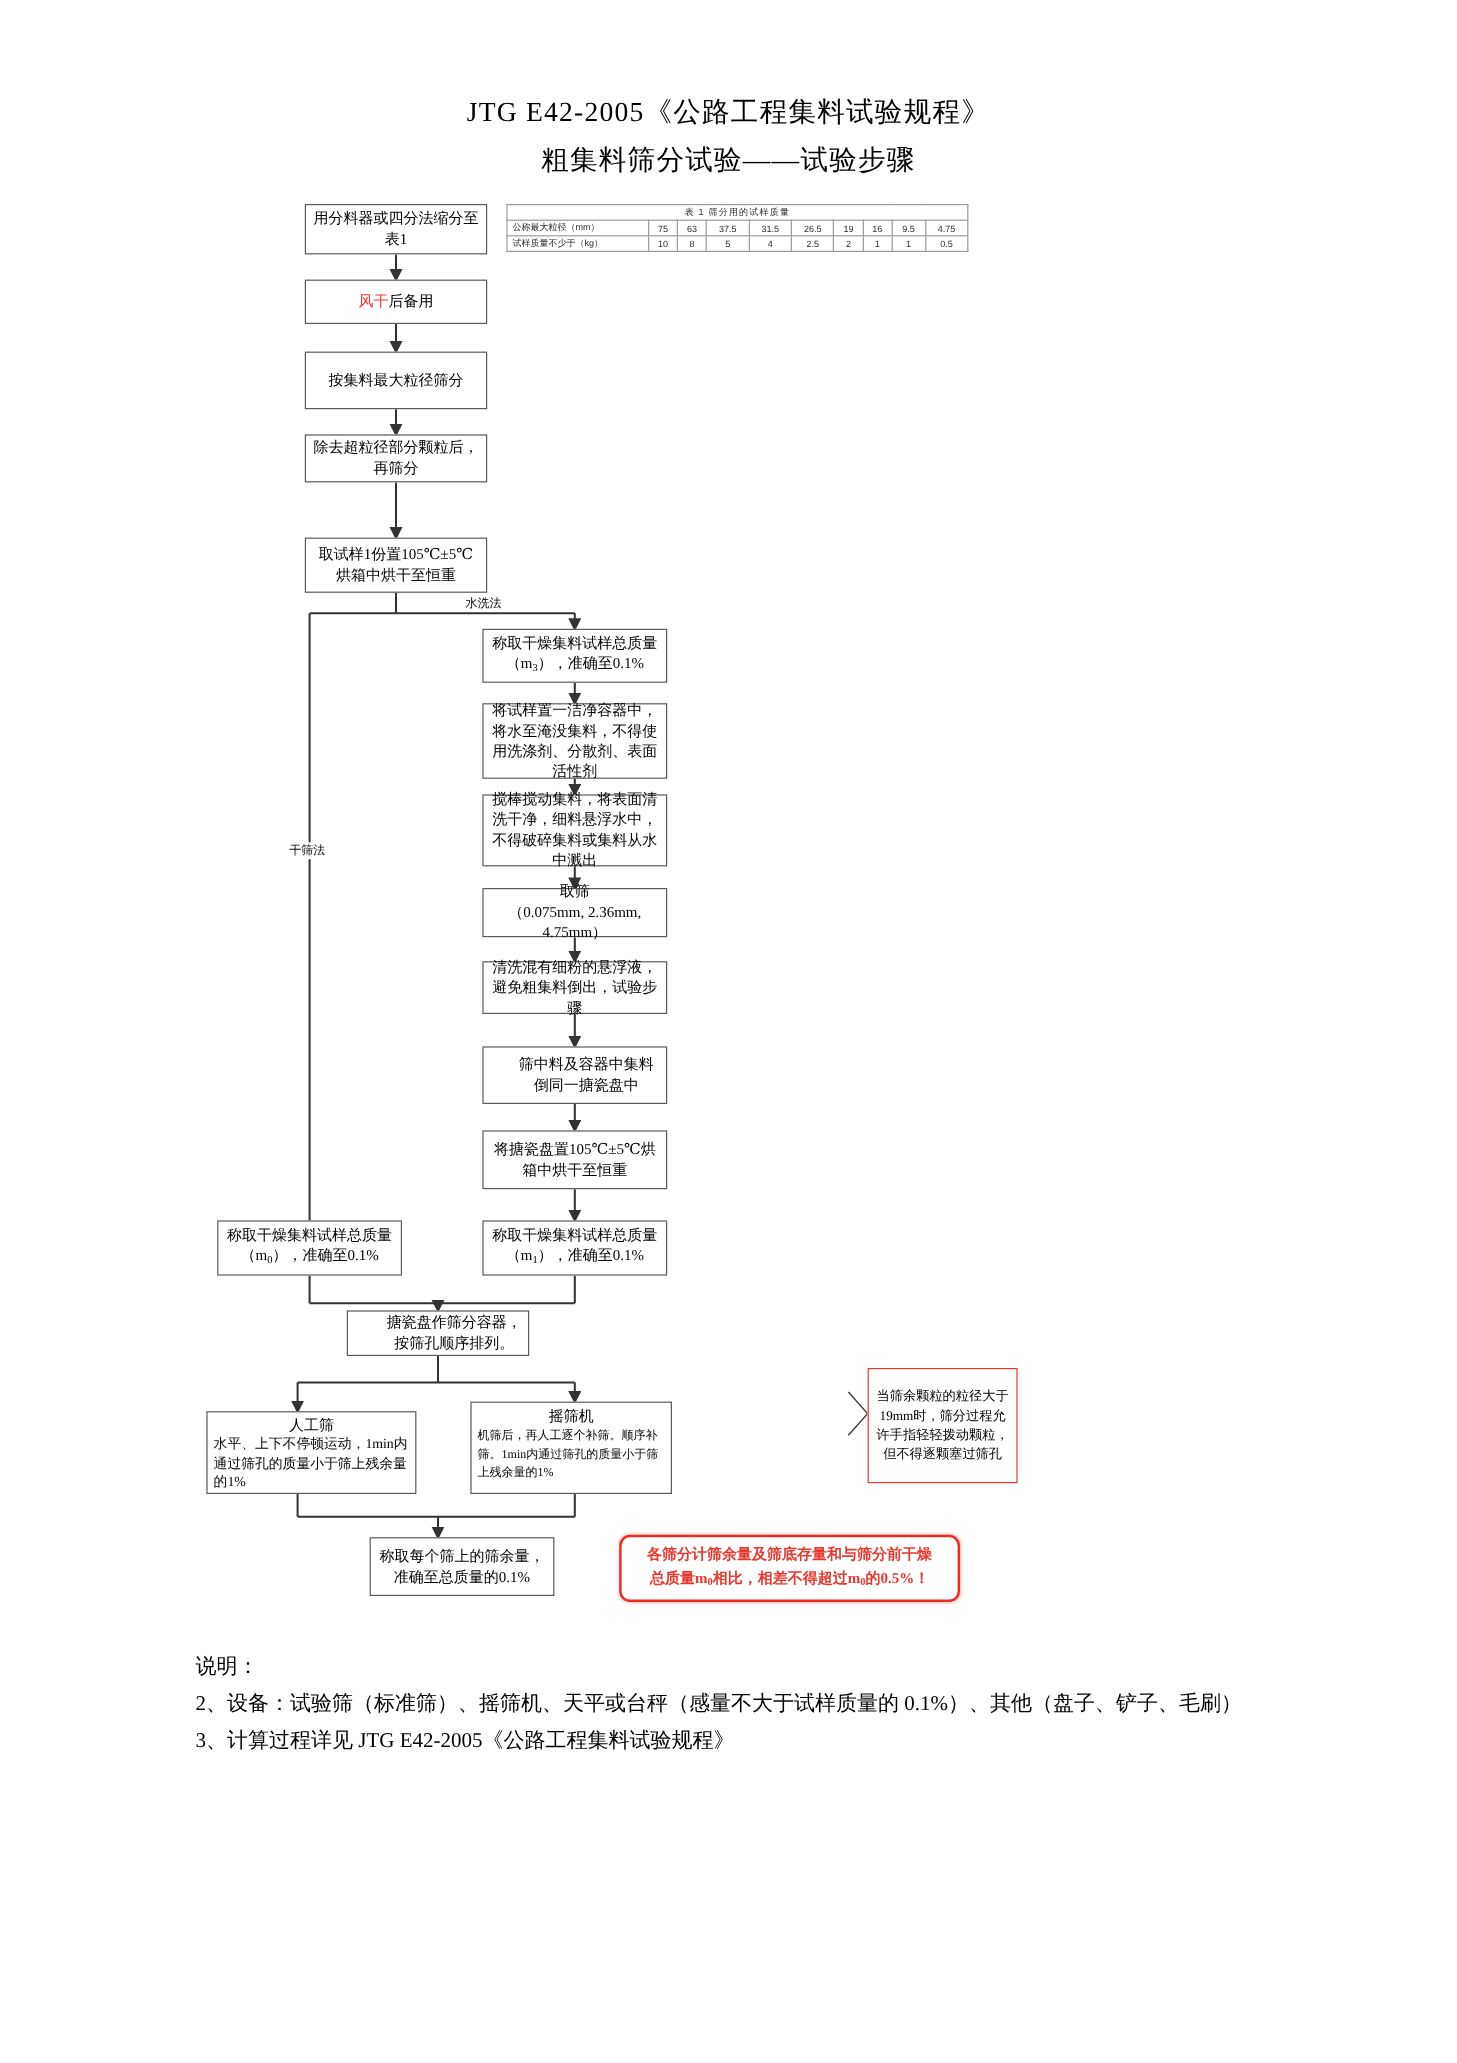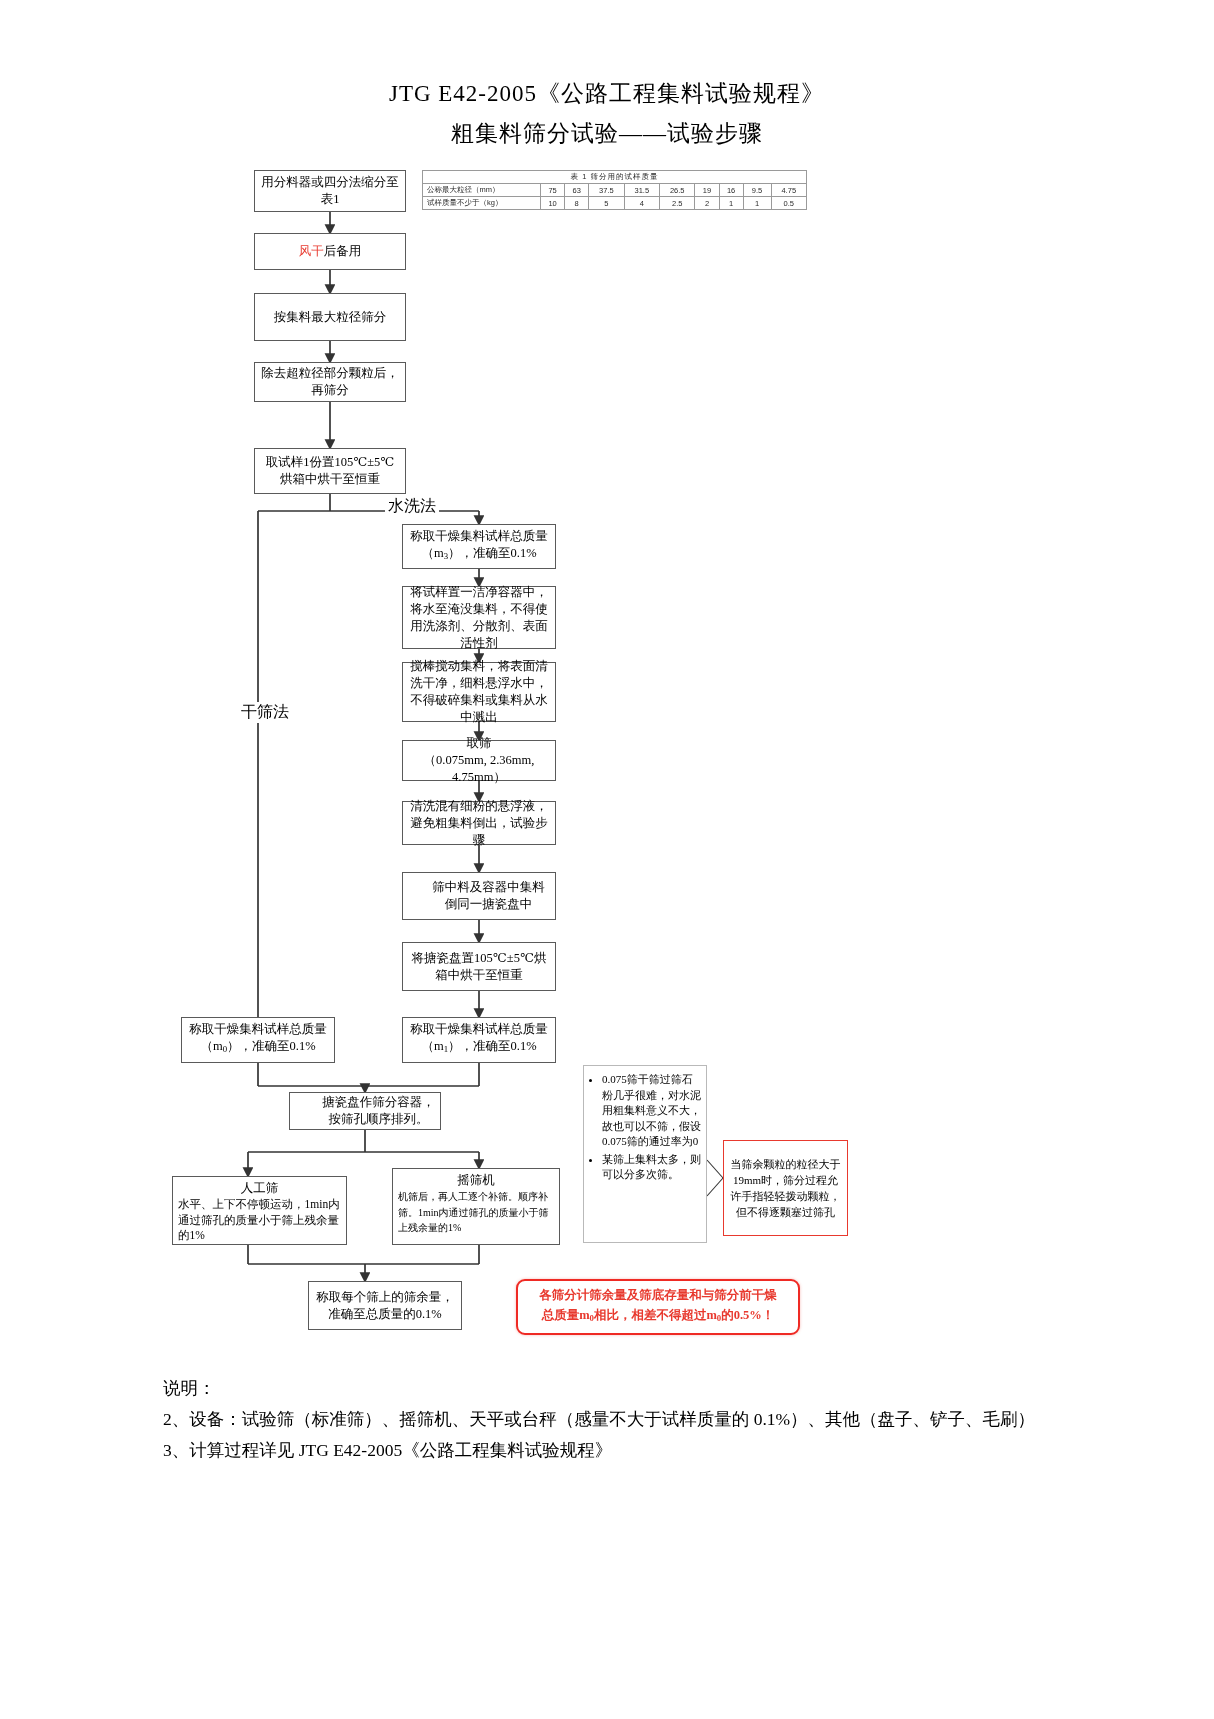--- a/index.html
+++ b/index.html
@@ -56,21 +56,21 @@
     font-weight:normal;
     height:13px;
     letter-spacing:0px;
   }
   #spec-table .cap { font-size:7.5px; letter-spacing:1px; }
   #spec-table .rowhdr { text-align:left; padding-left:4px; width:118px; }
 
   
   .branch-label {
     position:absolute;
-    font-size:16px;
+    font-size:10px;
     background:#fff;
     padding:0 3px;
   }
 
   
   #bullet-note {
     position:absolute;
     left:583px; top:1065px; width:124px; height:178px;
     border:1px solid #b9b9b9;
     background:#fff;
@@ -296,26 +296,20 @@
     <div class="box-inner">
       <div style="text-align:center;">摇筛机</div>
       <div style="text-align:left; font-size:10px; line-height:15.5px;">机筛后，再人工逐个补筛。顺序补筛。1min内通过筛孔的质量小于筛上残余量的1%</div>
     </div>
   </div>
 
   <div class="box" style="left:308px; top:1281px; width:154px; height:49px;">
     <div class="box-inner">称取每个筛上的筛余量，准确至总质量的0.1%</div>
   </div>
 
-  <div id="bullet-note">
-    <ul>
-      <li>0.075筛干筛过筛石粉几乎很难，对水泥用粗集料意义不大，故也可以不筛，假设0.075筛的通过率为0</li>
-      <li>某筛上集料太多，则可以分多次筛。</li>
-    </ul>
-  </div>
 
   <div id="red-callout">
     <div>当筛余颗粒的粒径大于19mm时，筛分过程允许手指轻轻拨动颗粒，但不得逐颗塞过筛孔</div>
   </div>
 
   <div id="red-warning">
     <div>各筛分计筛余量及筛底存量和与筛分前干燥<br>总质量m<sub>0</sub>相比，相差不得超过m<sub>0</sub>的0.5%！</div>
   </div>
 
 </div>

